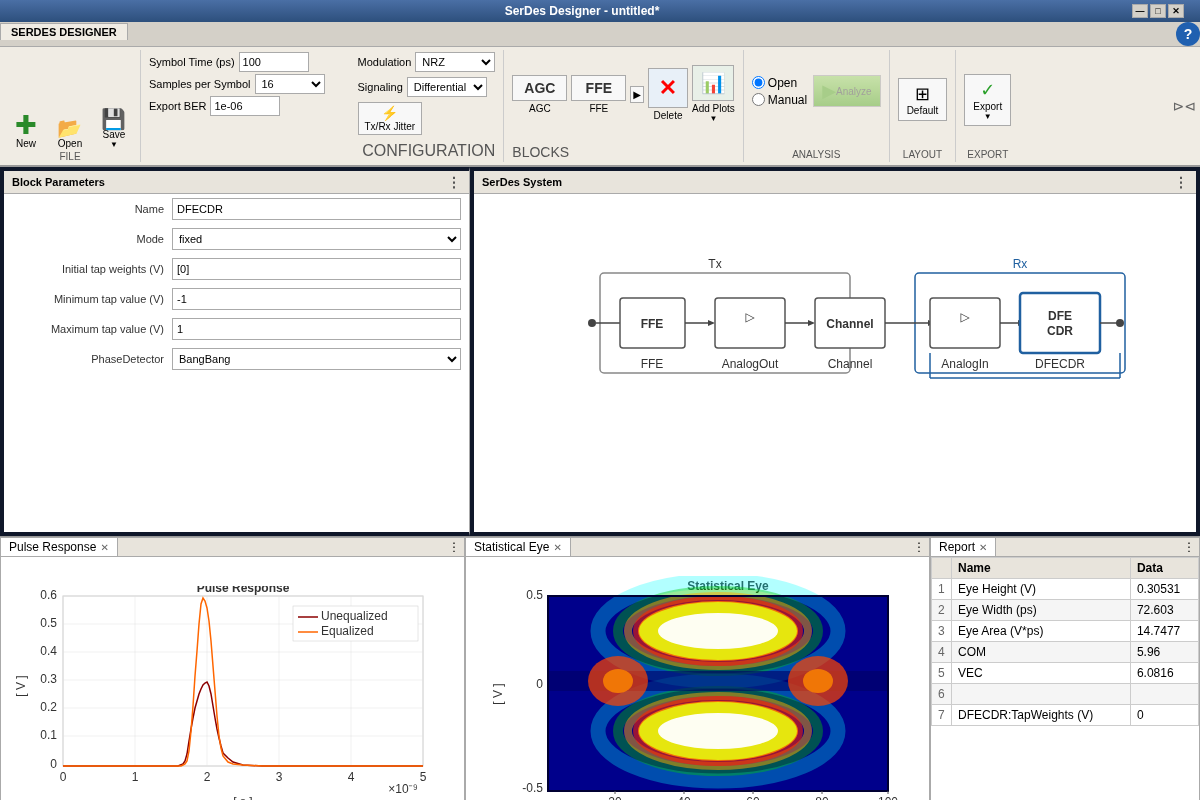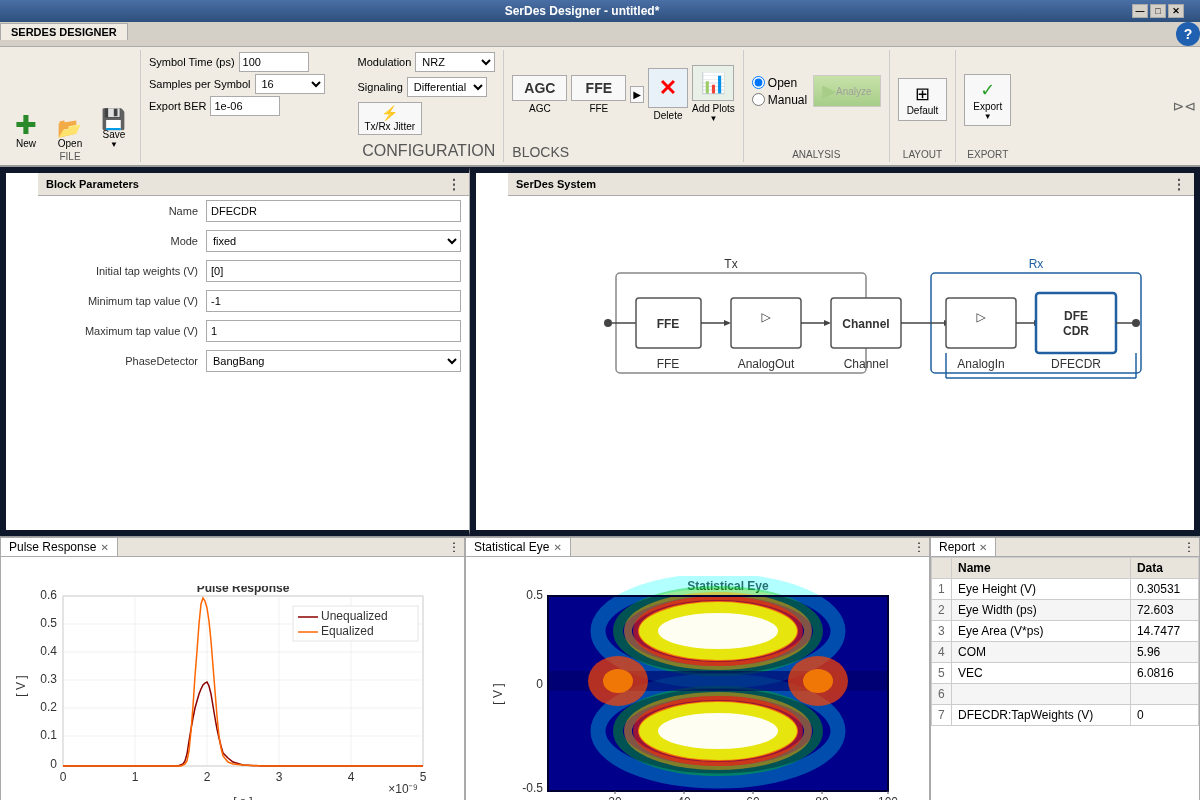--- a/index.html
+++ b/index.html
@@ -37,21 +37,21 @@
     .analyze-btn { background: linear-gradient(to bottom, #a0d870, #60b030); border: 1px solid #aaa; padding: 4px 8px; cursor: pointer; font-size: 11px; color: #555; display: flex; align-items: center; justify-content: center; }
     .analyze-btn.disabled { opacity: 0.5; }
 
     .layout-btn { display: flex; flex-direction: column; align-items: center; cursor: pointer; border: 1px solid #aaa; background: #f8f8f8; padding: 4px 8px; }
     .export-btn { display: flex; flex-direction: column; align-items: center; cursor: pointer; border: 1px solid #aaa; background: #f8f8f8; padding: 4px 8px; }
 
     
     .help-btn { width: 24px; height: 24px; border-radius: 50%; background: #2060b0; color: white; display: flex; align-items: center; justify-content: center; font-weight: bold; font-size: 14px; cursor: pointer; margin-left: 4px; }
 
     
-    .panel { border: 6px solid #0f172a; background: white; display: flex; flex-direction: column; overflow: hidden; padding-left: 32px; }
+    .panel { border: 4px solid #0f172a; background: white; display: flex; flex-direction: column; overflow: hidden; }
     .panel-header { background: #e8e4dc; border-bottom: 1px solid #aaa; padding: 3px 8px; display: flex; align-items: center; justify-content: space-between; font-size: 11px; font-weight: bold; }
     .panel-title { font-weight: bold; font-size: 11px; }
     .panel-menu { cursor: pointer; font-size: 14px; color: #555; }
     .panel-content { flex: 1; overflow: auto; }
 
     
     .block-params-title { background: #2060a0; color: white; padding: 4px 8px; font-size: 12px; font-weight: bold; margin: 8px; border-radius: 2px; }
     .param-row { display: flex; align-items: center; padding: 4px 8px; }
     .param-label { width: 160px; text-align: right; padding-right: 8px; font-size: 11px; color: #333; }
     .param-input { flex: 1; border: 1px solid #aaa; padding: 2px 4px; font-size: 11px; height: 22px; background: white; }

